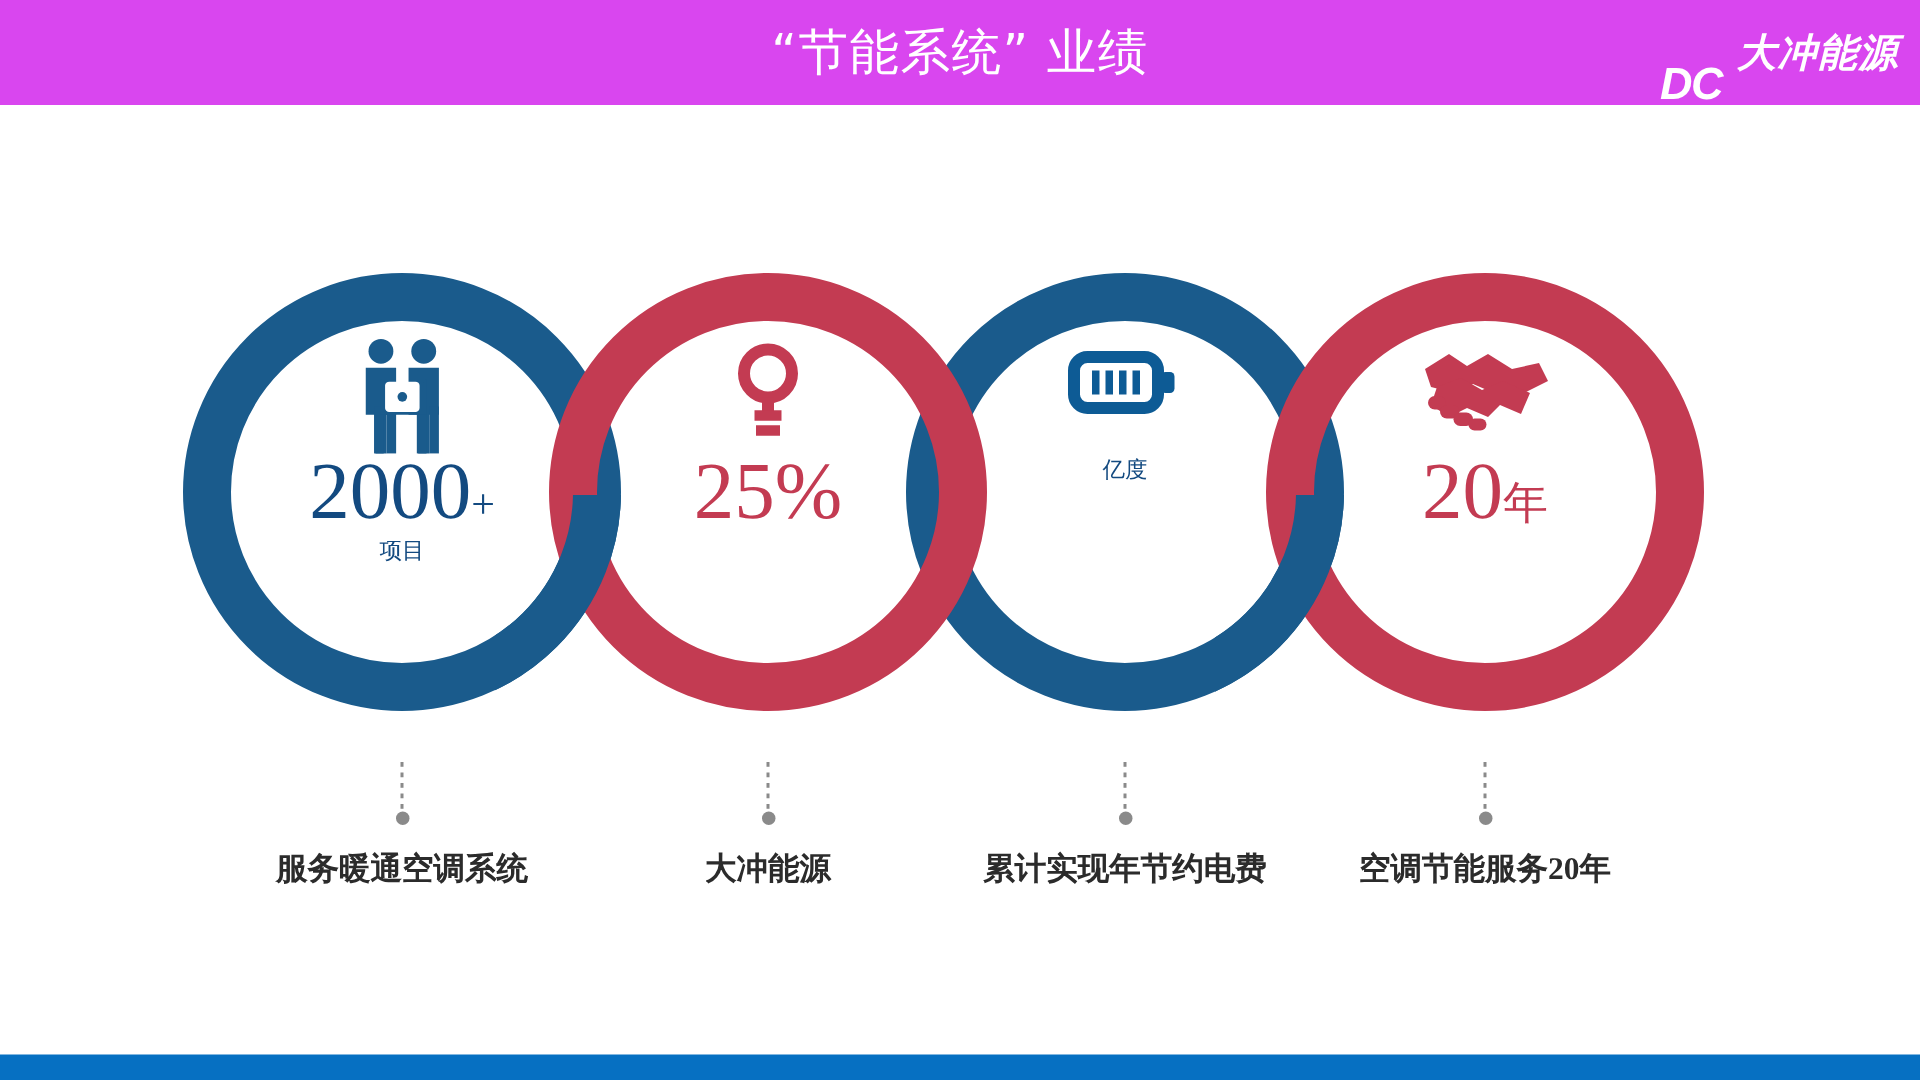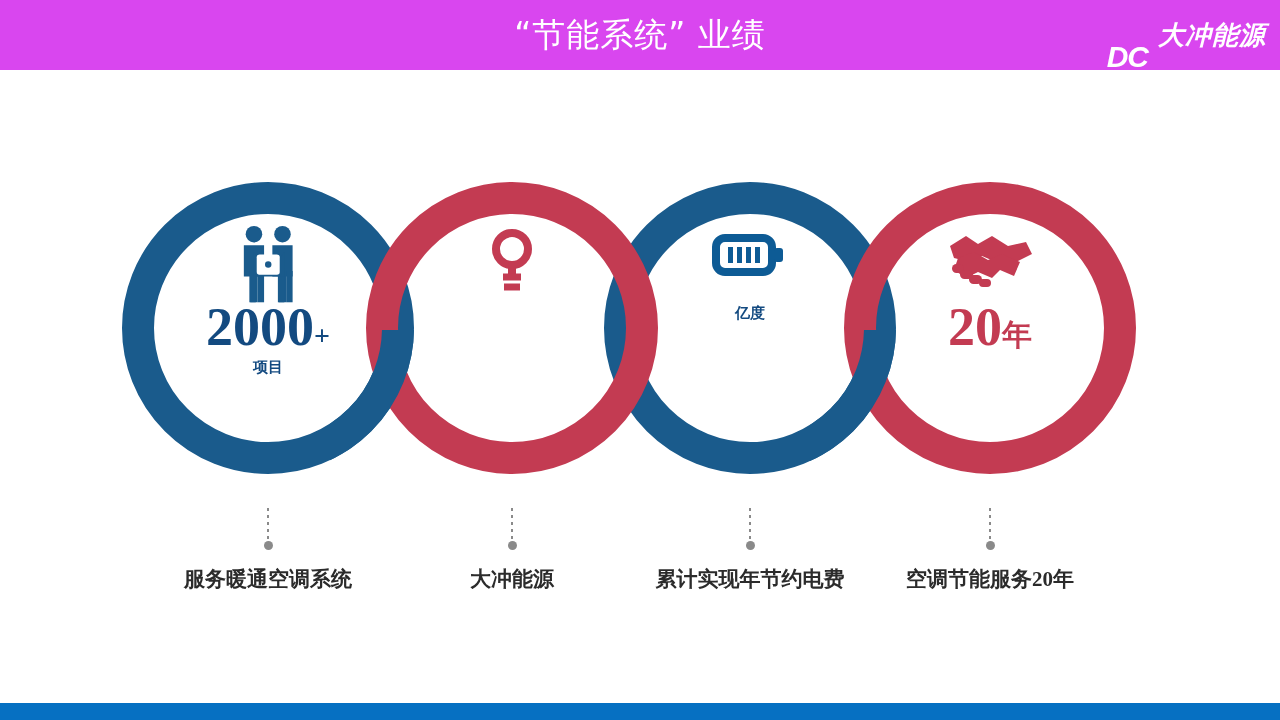--- a/index.html
+++ b/index.html
@@ -47,21 +47,20 @@
   
   #rings-stage{
     position:absolute;left:0;top:0;width:1280px;height:720px;
   }
   #rings-svg{position:absolute;left:0;top:0;}
 
   
   .ring-content{
     position:absolute;width:260px;text-align:center;
     pointer-events:none;
-    font-weight:bold;
   }
   .ring-value{
     font-size:54px;line-height:1.0;
     font-family:"Liberation Serif","DejaVu Serif",serif;
     white-space:nowrap;
   }
   .ring-value .suffix-small{font-size:28px;}
   .ring-value .suffix-cjk{
     font-size:30px;
     font-family:"DejaVu Sans","Liberation Sans",sans-serif;
@@ -172,20 +171,23 @@
 </div>
 
 <div class="ring-content" style="left:138px;top:300px;">
   <div class="ring-value c-blue">
     <span>2000</span><span class="suffix-small">+</span>
   </div>
   <div class="ring-sub c-blue">项目</div>
 </div>
 
 <div class="ring-content" style="left:382px;top:300px;">
+  <div class="ring-value c-red">
+    <span>25%</span><span class="suffix-small"></span>
+  </div>
 </div>
 
 <div class="ring-content" style="left:620px;top:300px;">
   <div class="ring-sub c-blue">亿度</div>
 </div>
 
 <div class="ring-content" style="left:860px;top:300px;">
   <div class="ring-value c-red">
     <span>20</span><span class="suffix-cjk">年</span>
   </div>

